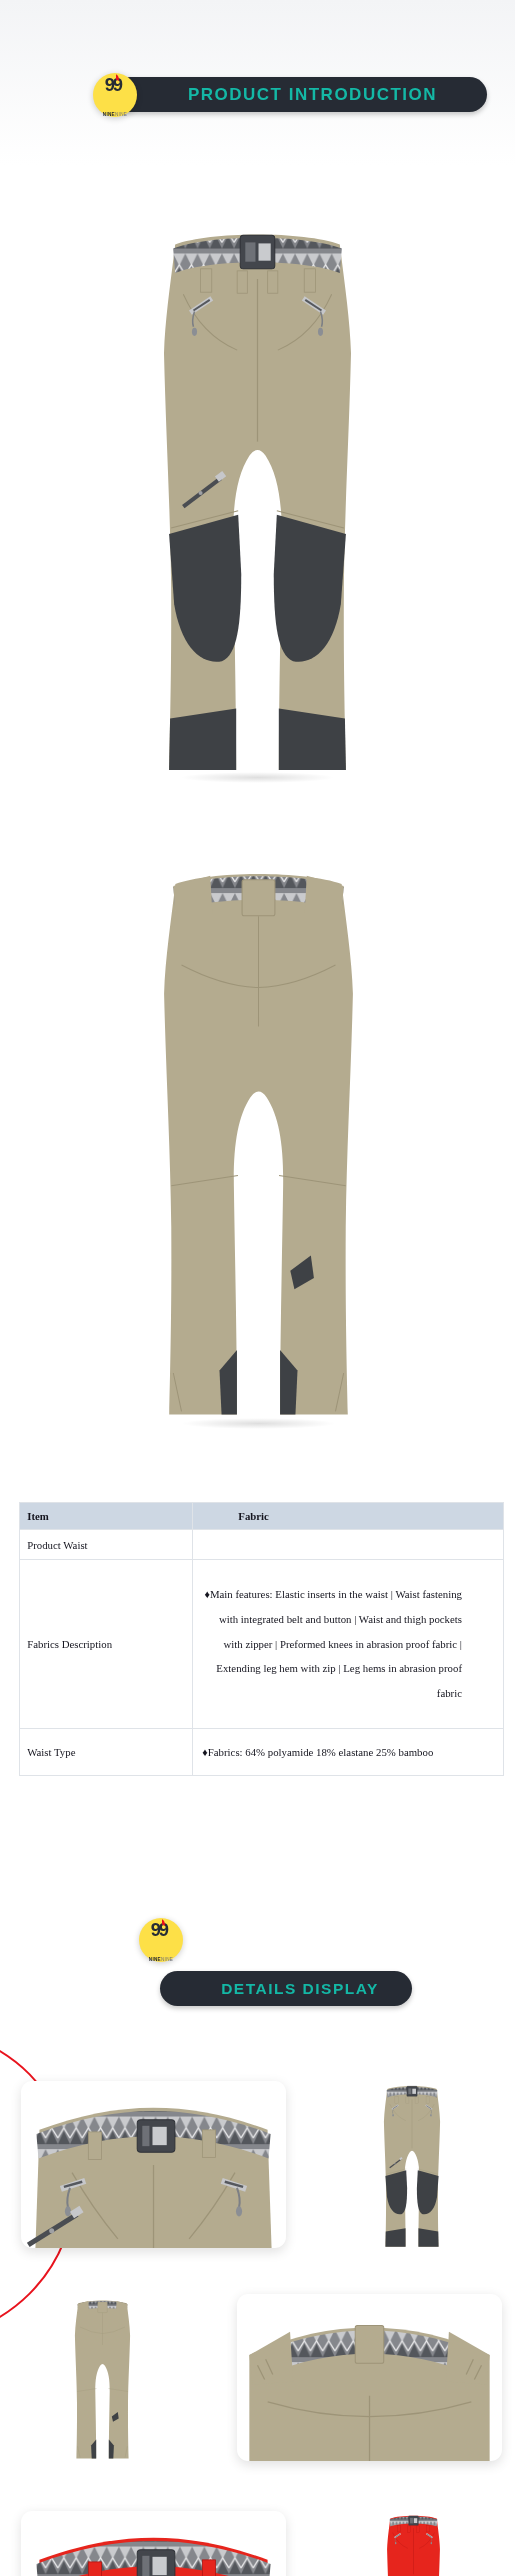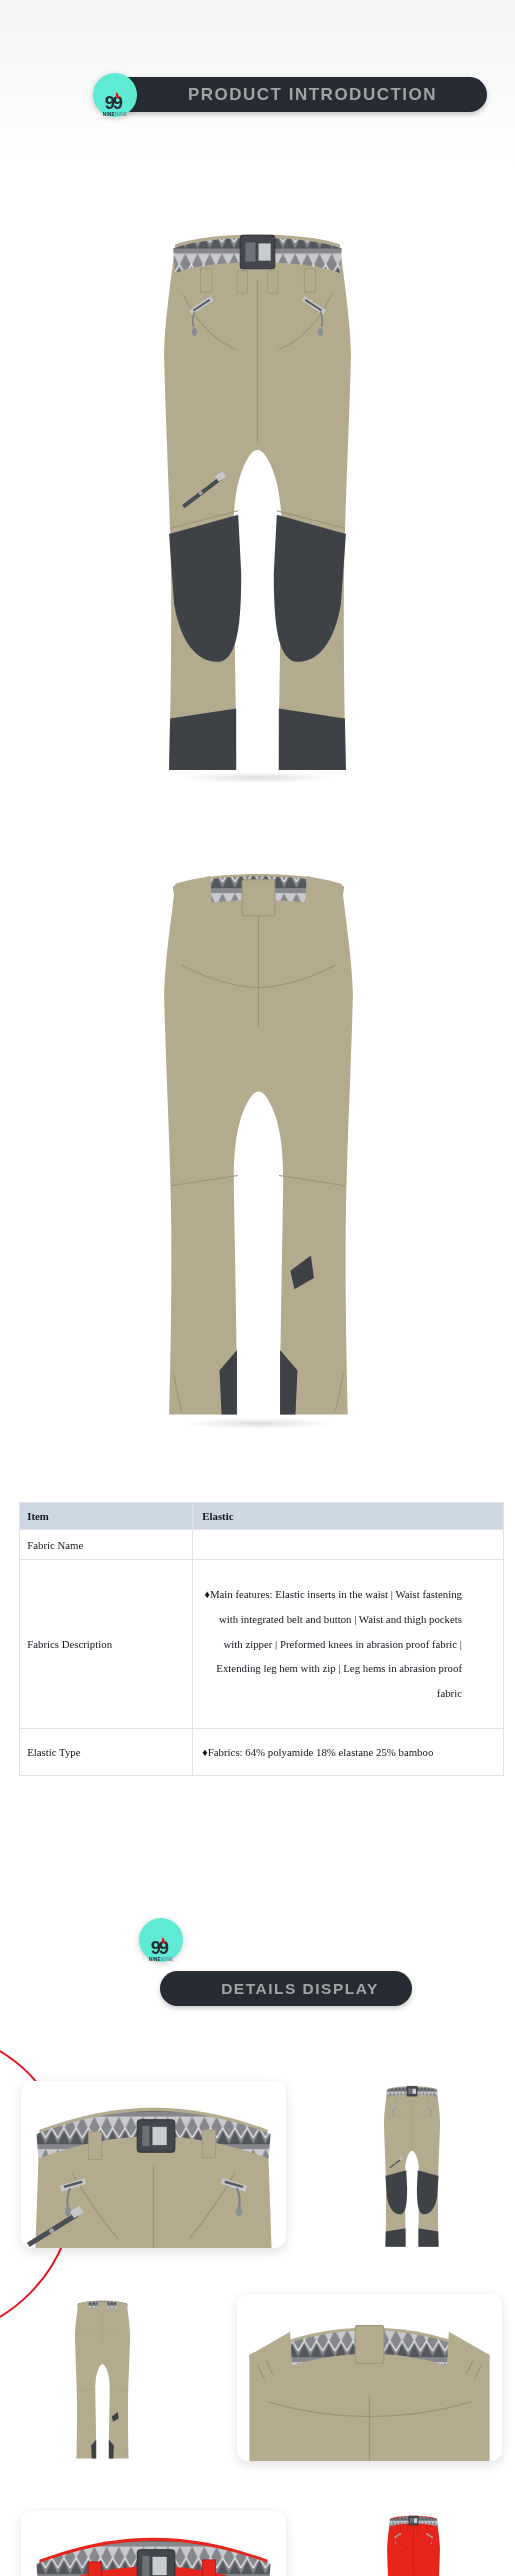--- a/index.html
+++ b/index.html
@@ -3,31 +3,31 @@
 <meta charset="utf-8">
 <style>
   html,body{margin:0;padding:0;background:#fff;}
   .page{position:relative;width:515px;height:3051px;background:#ffffff;overflow:hidden;
         font-family:"Liberation Sans",sans-serif;}
   .top-wash{position:absolute;top:0;left:0;width:515px;height:165px;
         background:linear-gradient(#f3f4f6,#ffffff);}
   
   .pill{position:absolute;height:35px;background:#262b34;border-radius:17.5px;
         display:flex;align-items:center;box-shadow:0 2.6px 5.2px rgba(0,0,0,.22);}
-  .pill .pill-text{color:#a3a3a3;font-weight:bold;white-space:nowrap;}
-  .logo-circle{position:absolute;width:44px;height:44px;background:#5eead4;border-radius:50%;
+  .pill .pill-text{color:#14b8a6;font-weight:bold;white-space:nowrap;}
+  .logo-circle{position:absolute;width:44px;height:44px;background:#fde047;border-radius:50%;
         box-shadow:0 1.5px 6.2px rgba(0,0,0,.20);display:flex;flex-direction:column;
-        align-items:center;justify-content:flex-end;z-index:3;}
+        align-items:center;justify-content:space-between;z-index:3;}
   .logo-brand{font-size:4.6px;letter-spacing:0.3px;color:#6a6e76;margin-top:-1px;}
   .logo-brand b{color:#23272e;}
   
   .spec-table{position:absolute;left:19px;top:1502px;width:483px;
         font-family:"Liberation Serif",serif;color:#15151f;border:0.5px solid #dfe3e8;}
   .t-row{display:flex;border-top:0.5px solid #dfe3e8;}
-  .t-row:first-child{border-top:none;}
+  .t-row:first-child{border-top:none;gap:36px;}
   .t-head{background:#cdd7e3;font-weight:bold;}
   .t-c1{width:173px;padding:0 0 0 7.2px;display:flex;align-items:center;
         border-right:0.5px solid #dfe3e8;box-sizing:border-box;}
   .t-c2{flex:1;padding:0 41px 0 9.3px;display:flex;align-items:center;box-sizing:border-box;}
   .t-head .t-c1,.t-head .t-c2{height:26px;font-size:10.8px;}
   .row-name .t-c1,.row-name .t-c2{height:29px;font-size:10.8px;}
   .row-desc .t-c1,.row-desc .t-c2{height:168px;font-size:10.8px;text-align:right;}
   .row-desc .t-c2{line-height:2.3;}
   .row-fab .t-c1,.row-fab .t-c2{height:46px;font-size:10.8px;}
   
@@ -157,31 +157,31 @@
   <div class="ground-shadow" style="left:180px;top:772px;width:155px;"></div>
 
   <svg style="position:absolute;left:161px;top:856px;--fabric:#b4ab8f;--dark:#3e4145;--seam:#9d9478;" width="195" height="567" viewBox="0 0 380 1100">
       <use href="#pants-back"></use>
     </svg>
   <div class="ground-shadow" style="left:181px;top:1418px;width:155px;"></div>
 
   <div class="spec-table">
     <div class="t-row t-head">
       <div class="t-c1">Item</div>
-      <div class="t-c2">Elastic</div>
+      <div class="t-c2">Fabric</div>
     </div>
     <div class="t-row row-name">
-      <div class="t-c1">Fabric Name</div>
+      <div class="t-c1">Product Waist</div>
     </div>
     <div class="t-row row-desc">
       <div class="t-c1">Fabrics Description</div>
       <div class="t-c2">♦Main features: Elastic inserts in the waist | Waist fastening with integrated belt and button | Waist and thigh pockets with zipper | Preformed knees in abrasion proof fabric | Extending leg hem with zip | Leg hems in abrasion proof fabric</div>
     </div>
     <div class="t-row row-fab">
-      <div class="t-c1">Elastic Type</div>
+      <div class="t-c1">Waist Type</div>
       <div class="t-c2">♦Fabrics: 64% polyamide 18% elastane 25% bamboo</div>
     </div>
   </div>
 
   <div class="pill" style="left:160px;top:1923px;width:224px;padding-left:28px;justify-content:center;margin-top:48px;">
     <span class="pill-text" style="font-size:15.5px;letter-spacing:1.5px;">DETAILS DISPLAY</span>
   </div>
   <div class="logo-circle" style="left:139px;top:1918px;">
     <svg width="29" height="21.6" viewBox="0 0 60 44">
       <text x="8" y="36" font-family="Liberation Sans, sans-serif" font-size="38" font-weight="800" letter-spacing="-5" fill="#272c35">99</text>

